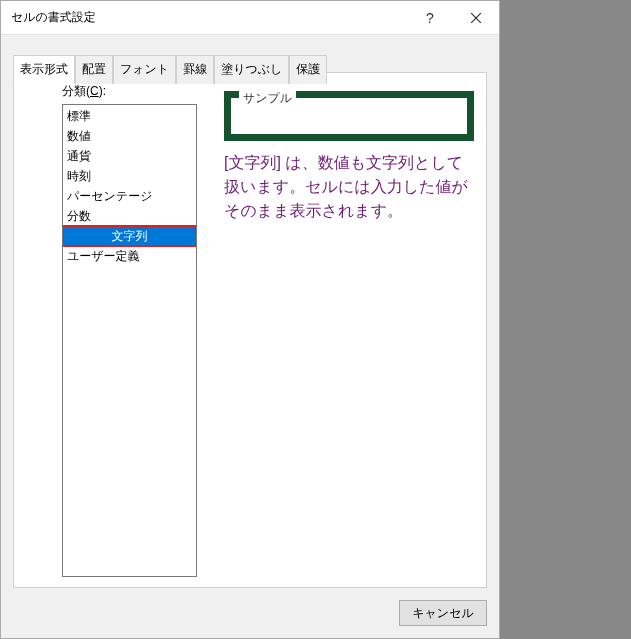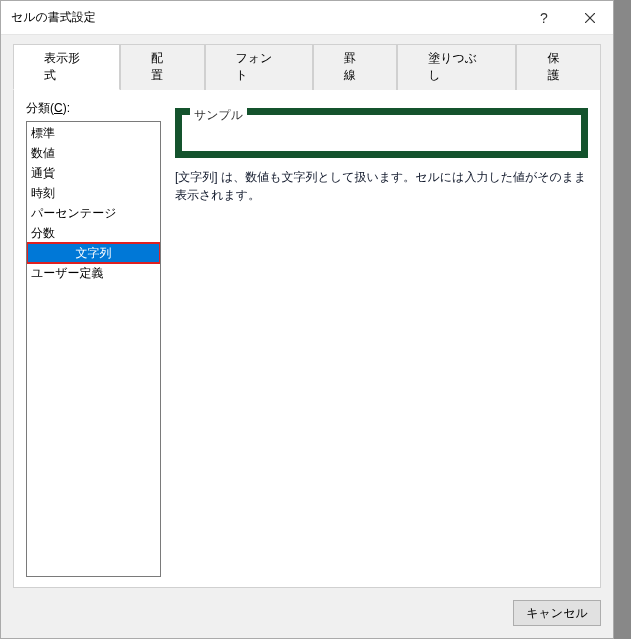--- a/index.html
+++ b/index.html
@@ -5,21 +5,21 @@
     * { box-sizing: border-box; margin: 0; padding: 0; }
     body {
       font-family: "Yu Gothic UI", "Meiryo UI", "MS UI Gothic", sans-serif;
       font-size: 12px;
       background: #888;
       width: 631px;
       height: 639px;
       overflow: hidden;
     }
     .window {
-      width: 614px;
+      width: 500px;
       height: 639px;
       background: #fff;
       display: flex;
       flex-direction: column;
       border: 1px solid #aaa;
     }
     .titlebar {
       height: 34px;
       background: #fff;
       display: flex;
@@ -50,51 +50,52 @@
       flex-direction: column;
       background: #f0f0f0;
     }
 
     .tabs {
       display: flex;
       position: relative;
       z-index: 2;
     }
     .tab {
-      padding: 5px 30px;
+      padding: 5px 6px;
       border: 1px solid #d0d0d0;
       border-bottom: none;
       background: #f0f0f0;
       font-size: 12px;
       cursor: default;
       margin-right: 0px;
       position: relative;
-      top: 1px;
+      top: 12px;
     }
     .tab.active {
       background: #fff;
       border-bottom: 1px solid #fff;
       z-index: 3;
     }
 
     .tab-panel {
       flex: 1;
       background: #fff;
       border: 1px solid #d0d0d0;
       padding: 10px 12px;
       display: flex;
       flex-direction: column;
       position: relative;
       z-index: 1;
     }
 
     .panel-body {
       display: flex;
-      gap: 14px;
-      flex: 1;
+      gap: 27px;
+      flex: 1;
+      margin-left: 36px;
     }
 
     .left-col {
       width: 135px;
       display: flex;
       flex-direction: column;
     }
     .category-label {
       font-size: 12px;
       margin-bottom: 4px;
@@ -139,23 +140,23 @@
       position: absolute;
       top: -8px;
       left: 8px;
       background: #fff;
       padding: 0 4px;
       font-size: 12px;
       color: #333;
     }
     .description {
       margin-top: 10px;
-      font-size: 12px;
+      font-size: 16px;
       line-height: 1.5;
-      color: #0f172a;
+      color: #701a75;
     }
 
     .footer {
       display: flex;
       justify-content: flex-end;
       gap: 8px;
       padding: 12px;
       background: #f0f0f0;
     }
     .btn {

